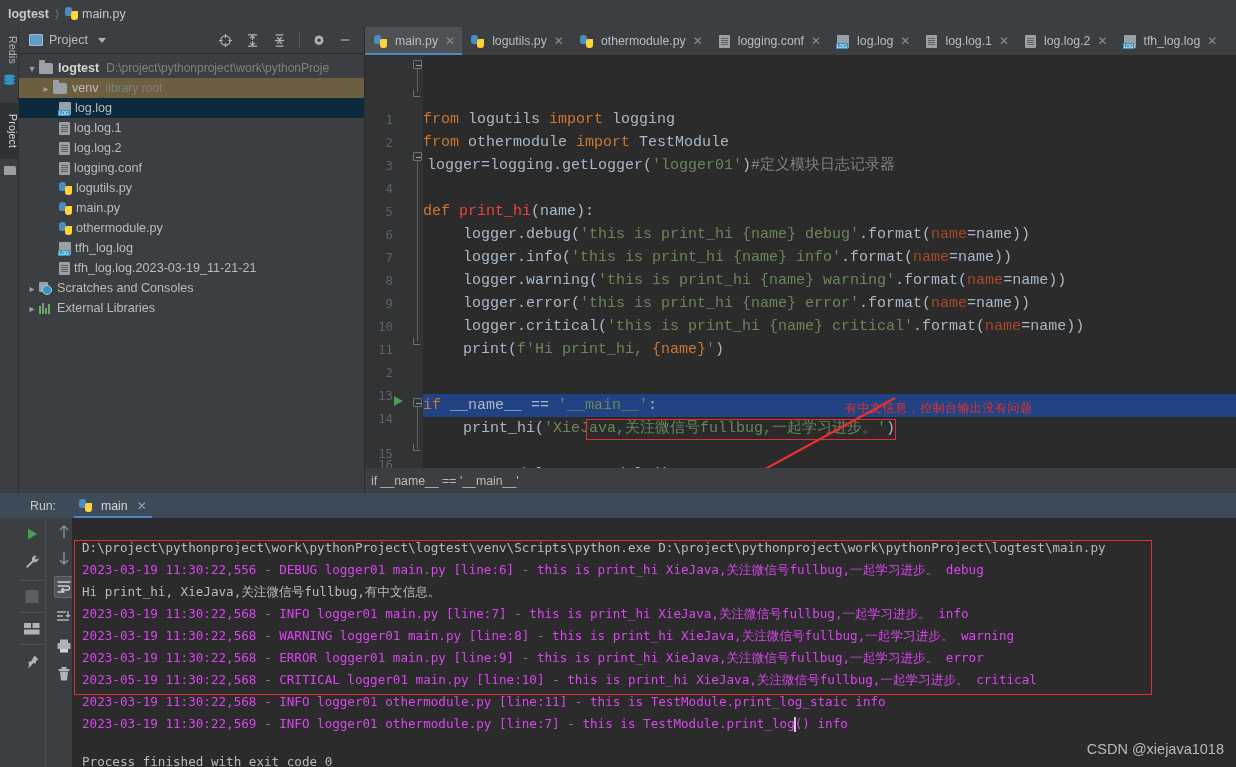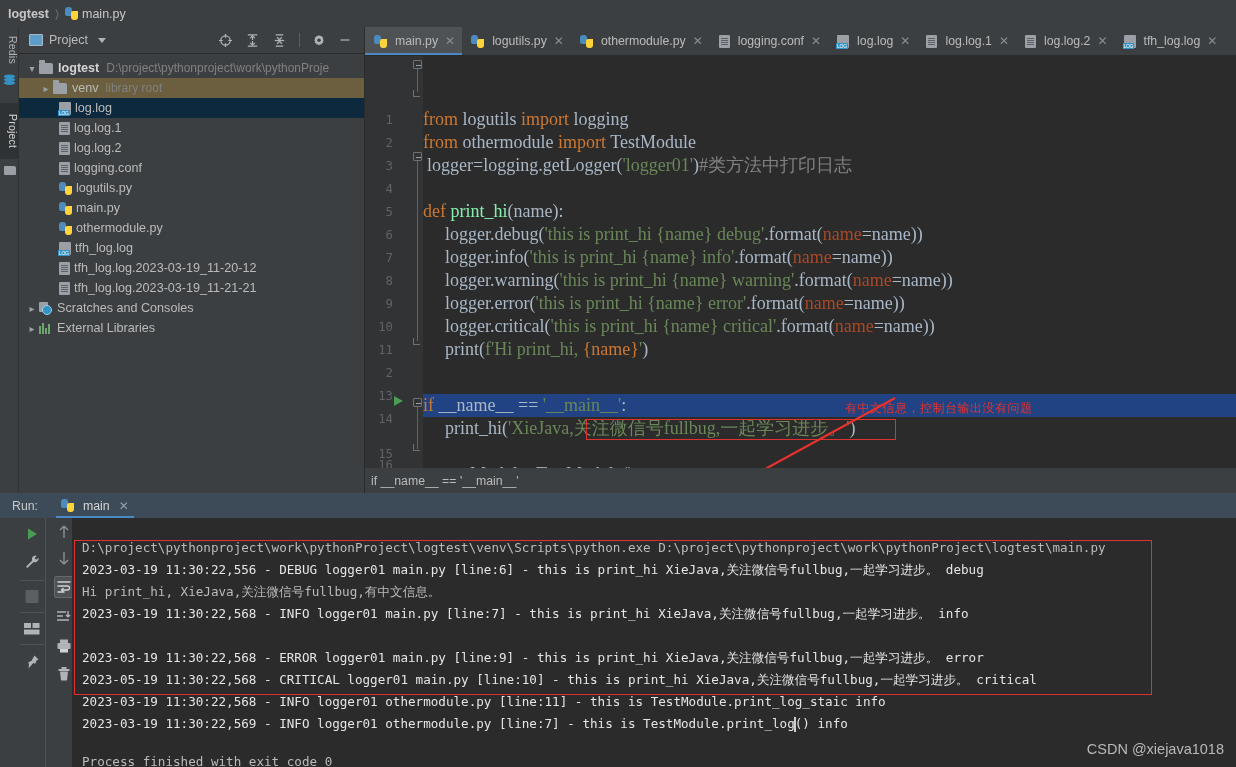--- a/index.html
+++ b/index.html
@@ -184,28 +184,28 @@
   }
   .foldend { position:absolute; left:0; width:7px; height:7px; border-left:1px solid #6e7174;
              border-bottom:1px solid #6e7174; }
   .runarrow {
     position: absolute; left: 29px; width: 0; height: 0;
     border-top: 5.5px solid transparent; border-bottom: 5.5px solid transparent;
     border-left: 9px solid #499c54;
   }
   .code {
     position: absolute; left: 58px; top: 0; width: 813px; height: 412px;
-    font-family: Liberation Serif, serif; font-size: 18px;
+    font-family: Liberation Mono, monospace; font-size: 15px;
   }
   .cl { position: absolute; left: 0; white-space: pre; height: 23px; line-height: 23px; }
   .hl-row {
     position:absolute; left:0; top:338px; width:871px; height:23px; background:#214283;
   }
   .kw   { color: #cc7832; }
-  .fn   { color: #86efac; }
+  .fn   { color: #ef4444; }
   .str  { color: #6a8759; }
   .cmt  { color: #808080; }
   .txt  { color: #a9b7c6; }
   .nmarg{ color: #aa4926; }
   .redbox {
     position: absolute; border: 1.4px solid #e03131; left: 0; top: 0;
   }
   .breadcrumb-bottom {
     position: absolute; left: 365px; top: 468px; width: 871px; height: 25px;
     background: #3c3f41; display: flex; align-items: center; padding-left: 6px;
@@ -218,21 +218,21 @@
     color: #e8322d; white-space: nowrap; letter-spacing: 0.5px;
   }
   .arrow-svg { position: absolute; left: 680px; top: 390px; }
 
   
   .runpanel {
     position: absolute; left: 0; top: 493px; width: 1236px; height: 274px; background: #3c3f41;
   }
   .run-header {
     position: absolute; left: 0; top: 0; width: 1236px; height: 25px;
-    background: #3d4b58; display: flex; align-items: center; padding-left: 12px;
+    background: #3d4b58; display: flex; align-items: center; padding-left: 30px;
   }
   .run-label { font-size: 12.3px; color: #c8c8c8; margin-right: 18px; }
   .run-tab {
     display: flex; align-items: center; gap: 5px; font-size: 12.3px; color: #d6d6d6;
     padding: 0 5px; height: 25px; position: relative;
   }
   .run-tab::after {
     content:""; position:absolute; left:0; right:0; bottom:0; height:2px; background:#4a88c7;
   }
   .run-tab .x { color: #93a2ae; font-size: 12px; margin-left:4px; }
@@ -249,21 +249,21 @@
   }
   .sidesep { position:absolute; left:6px; width:24px; height:1px; background:#4e5254; }
 
   .console {
     position: absolute; left: 72px; top: 25px; width: 1164px; height: 249px;
     background: #2b2b2b; font-family: "DejaVu Sans Mono", monospace; font-size: 12.6px;
     overflow: hidden;
   }
   .conline { position: absolute; left: 10px; white-space: pre; line-height: 22px; height: 22px; }
   .c-white { color: #bbbbbb; }
-  .c-red { color: #e5e5e5; }
+  .c-red { color: #d946ef; }
   .console-redbox {
     position: absolute; left: 2px; top: 22px; width: 1078px; height: 155px;
     border: 1.3px solid #e03131;
   }
   .caret {
     position: absolute; width: 1.5px; height: 15px; background: #cfcfcf;
   }
   .watermark {
     position: absolute; right: 12px; bottom: 10px; color: #b9b9b9; font-size: 14.5px;
     font-family: "Liberation Sans", sans-serif;
@@ -360,24 +360,20 @@
         <span class="pyicon"></span>
         <span class="nm">main.py</span>
       </div>
       <div class="node indent-2">
         <span class="pyicon"></span>
         <span class="nm">othermodule.py</span>
       </div>
       <div class="node indent-2">
         <span class="logicon"></span>
         <span class="nm">tfh_log.log</span>
-      </div>
-      <div class="node indent-2">
-        <span class="txticon"></span>
-        <span class="nm">tfh_log.log.2023-03-19_11-20-12</span>
       </div>
       <div class="node indent-2">
         <span class="txticon"></span>
         <span class="nm">tfh_log.log.2023-03-19_11-21-21</span>
       </div>
       <div class="node">
         <span class="arrow right"></span>
         <span class="scr-ico"></span>
         <span class="nm">Scratches and Consoles</span>
       </div>
@@ -475,21 +471,21 @@
       <div class="foldbox" style="top:342px"></div>
       <div class="foldline" style="top:351px; height:42px;"></div>
       <div class="foldend" style="top:388px"></div>
     </div>
 
     <div class="code">
       <div class="cl" style="top:52px"><span class="kw">from</span><span class="txt"> logutils </span><span class="kw">import</span><span class="txt"> logging</span></div>
 
       <div class="cl" style="top:75px"><span class="kw">from</span><span class="txt"> othermodule </span><span class="kw">import</span><span class="txt"> TestModule</span></div>
 
-      <div class="cl" style="top:98px;left:4px"><span class="txt">logger=logging.getLogger(</span><span class="str">'logger01'</span><span class="txt">)</span><span class="cmt">#类方法中打印日志</span></div>
+      <div class="cl" style="top:98px;left:4px"><span class="txt">logger=logging.getLogger(</span><span class="str">'logger01'</span><span class="txt">)</span><span class="cmt">#定义模块日志记录器</span></div>
 
       <div class="cl" style="top:144px"><span class="kw">def</span><span class="fn"> print_hi</span><span class="txt">(name):</span></div>
 
       <div class="cl" style="top:167px;left:4px"><span class="txt">    logger.debug(</span><span class="str">'this is print_hi {name} debug'</span><span class="txt">.format(</span><span class="nmarg">name</span><span class="txt">=name))</span></div>
 
       <div class="cl" style="top:190px;left:4px"><span class="txt">    logger.info(</span><span class="str">'this is print_hi {name} info'</span><span class="txt">.format(</span><span class="nmarg">name</span><span class="txt">=name))</span></div>
 
       <div class="cl" style="top:213px;left:4px"><span class="txt">    logger.warning(</span><span class="str">'this is print_hi {name} warning'</span><span class="txt">.format(</span><span class="nmarg">name</span><span class="txt">=name))</span></div>
 
       <div class="cl" style="top:236px;left:4px"><span class="txt">    logger.error(</span><span class="str">'this is print_hi {name} error'</span><span class="txt">.format(</span><span class="nmarg">name</span><span class="txt">=name))</span></div>
@@ -579,20 +575,21 @@
         </svg>
       </div>
     </div>
 
     <div class="console">
       <div class="console-redbox"></div>
       <div class="conline c-white" style="top:19px">D:\project\pythonproject\work\pythonProject\logtest\venv\Scripts\python.exe D:\project\pythonproject\work\pythonProject\logtest\main.py</div>
       <div class="conline c-red" style="top:41px">2023-03-19 11:30:22,556 - DEBUG logger01 main.py [line:6] - this is print_hi XieJava,关注微信号fullbug,一起学习进步。 debug</div>
       <div class="conline c-white" style="top:63px">Hi print_hi, XieJava,关注微信号fullbug,有中文信息。</div>
       <div class="conline c-red" style="top:85px">2023-03-19 11:30:22,568 - INFO logger01 main.py [line:7] - this is print_hi XieJava,关注微信号fullbug,一起学习进步。 info</div>
+      <div class="conline c-red" style="top:107px">2023-03-19 11:30:22,568 - WARNING logger01 main.py [line:8] - this is print_hi XieJava,关注微信号fullbug,一起学习进步。 warning</div>
       <div class="conline c-red" style="top:129px">2023-03-19 11:30:22,568 - ERROR logger01 main.py [line:9] - this is print_hi XieJava,关注微信号fullbug,一起学习进步。 error</div>
       <div class="conline c-red" style="top:151px">2023-05-19 11:30:22,568 - CRITICAL logger01 main.py [line:10] - this is print_hi XieJava,关注微信号fullbug,一起学习进步。 critical</div>
       <div class="conline c-red" style="top:173px">2023-03-19 11:30:22,568 - INFO logger01 othermodule.py [line:11] - this is TestModule.print_log_staic info</div>
       <div class="conline c-red" style="top:195px">2023-03-19 11:30:22,569 - INFO logger01 othermodule.py [line:7] - this is TestModule.print_log() info</div>
       <div class="conline c-white" style="top:233px">Process finished with exit code 0</div>
       <div class="caret" style="left:722px; top:199px"></div>
     </div>
   </div>
 
   <div class="watermark">CSDN @xiejava1018</div>

